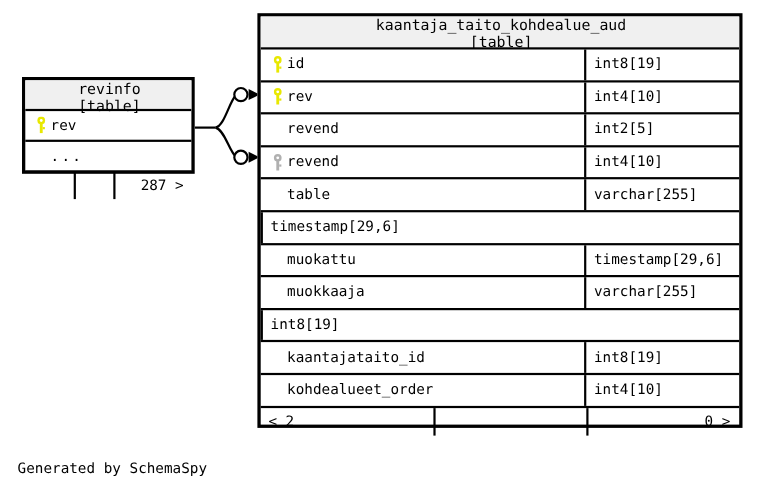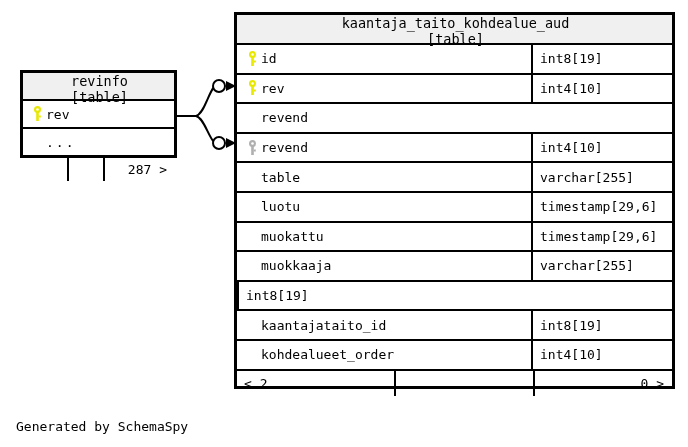--- a/index.html
+++ b/index.html
@@ -259,20 +259,21 @@
         <span>rev</span>
       </div>
       <div class="cell-type">int4[10]</div>
     </div>
 
     <div class="tbl-row">
       <div class="cell-name">
         <span class="key-slot"></span>
         <span>revend</span>
       </div>
+      <div class="cell-type">int2[5]</div>
     </div>
 
     <div class="tbl-row">
       <div class="cell-name">
         <span class="key-slot">
           <svg class="key-icon" width="9" height="16" viewBox="0 0 9 16">
             <circle cx="4.5" cy="3.5" r="3.5" fill="#b0b0b0"></circle>
             <circle cx="4.5" cy="3.5" r="1.3" fill="#ffffff"></circle>
             <rect x="3.2" y="5.5" width="2.6" height="9.5" fill="#b0b0b0"></rect>
             <rect x="5.8" y="9.5" width="2" height="2" fill="#b0b0b0"></rect>
@@ -285,24 +286,20 @@
 
     <div class="tbl-row">
       <div class="cell-name">
         <span class="key-slot"></span>
         <span>table</span>
       </div>
       <div class="cell-type">varchar[255]</div>
     </div>
 
     <div class="tbl-row">
-      <div class="cell-name">
-        <span class="key-slot"></span>
-        <span>luotu</span>
-      </div>
       <div class="cell-type">timestamp[29,6]</div>
     </div>
 
     <div class="tbl-row">
       <div class="cell-name">
         <span class="key-slot"></span>
         <span>muokattu</span>
       </div>
       <div class="cell-type">timestamp[29,6]</div>
     </div>

